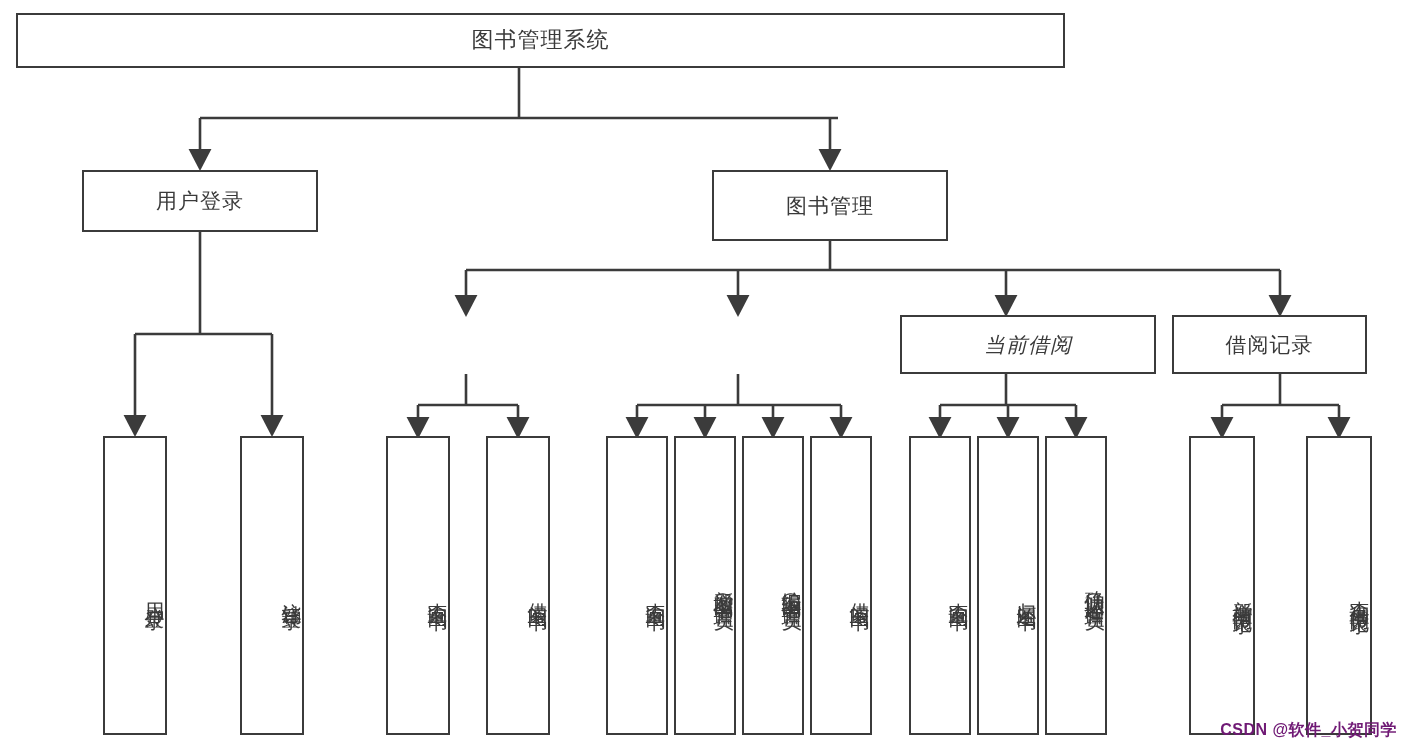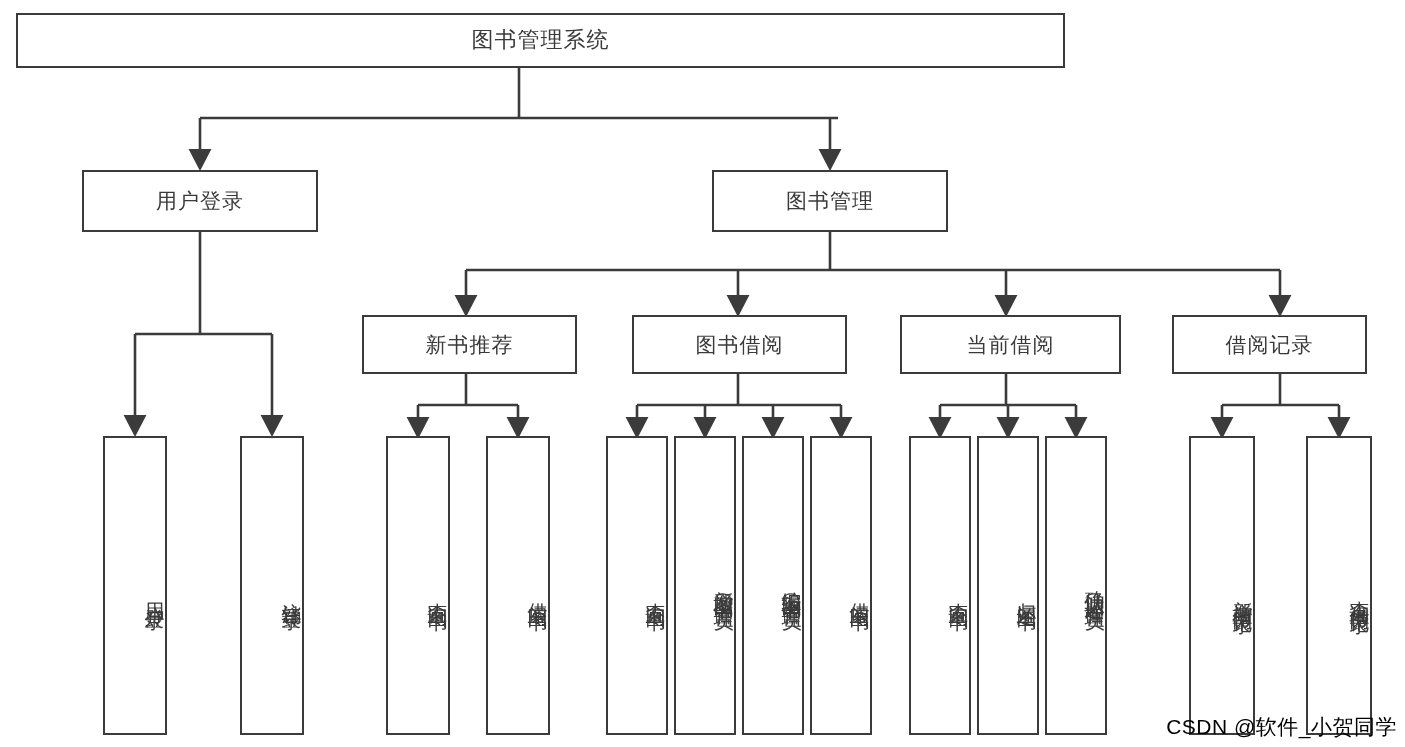--- a/index.html
+++ b/index.html
@@ -60,25 +60,26 @@
     white-space: pre-line;
   }
   .node.v .label {
     writing-mode: vertical-rl;
     text-orientation: upright;
   }
   #watermark {
     position: absolute;
     right: 8px;
     bottom: 6px;
-    font-size: 21px;
-    color: #000000;
+    font-size: 16px;
+    color: #701a75;
     letter-spacing: 0.5px;
     z-index: 5;
     white-space: nowrap;
+    font-weight: bold;
   }
 </style>
 </head>
 <body>
 
 <div id="canvas">
 
   <svg id="edge-layer" viewBox="0 0 1405 747" xmlns="http://www.w3.org/2000/svg">
     <defs>
       <marker id="arrow" markerWidth="11" markerHeight="11" refX="4.2" refY="5" orient="auto" markerUnits="strokeWidth">
@@ -129,31 +130,25 @@
     </g>
   </svg>
 
   <div class="node h root" style="left:16px; top:13px; width:1049px; height:55px;">
     <span class="label">图书管理系统</span>
   </div>
 
   <div class="node h" style="left:82px; top:170px; width:236px; height:62px;">
     <span class="label">用户登录</span>
   </div>
-  <div class="node h" style="left:712px; top:170px; width:236px; height:62px;">
+  <div class="node h" style="left:712px; top:170px; width:236px; height:71px;">
     <span class="label">图书管理</span>
   </div>
 
-  <div class="node h" style="left:362px; top:315px; width:215px; height:59px;">
-    <span class="label">新书推荐</span>
-  </div>
-  <div class="node h" style="left:632px; top:315px; width:215px; height:59px;">
-    <span class="label">图书借阅</span>
-  </div>
-  <div class="node h" style="left:900px; top:315px; width:221px; height:59px;">
+  <div class="node h" style="left:900px; top:315px; width:256px; height:59px;font-style:italic;">
     <span class="label">当前借阅</span>
   </div>
   <div class="node h" style="left:1172px; top:315px; width:195px; height:59px;">
     <span class="label">借阅记录</span>
   </div>
 
   <div class="node v" style="left:103px; top:436px; width:64px; height:299px;">
     <span class="label">用户登录</span>
   </div>
   <div class="node v" style="left:240px; top:436px; width:64px; height:299px;">

